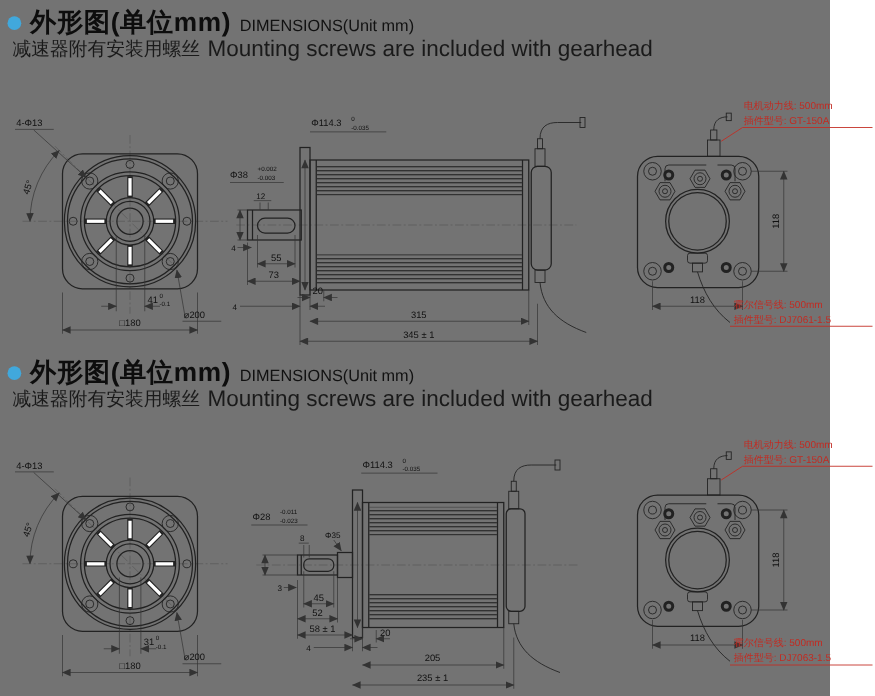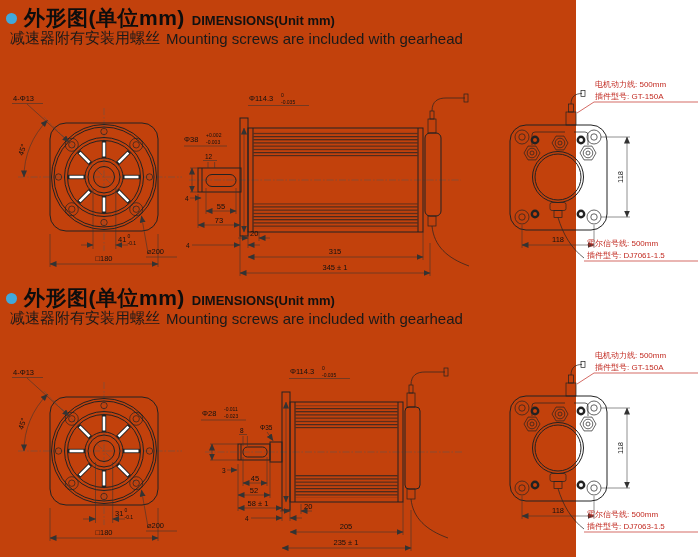--- a/index.html
+++ b/index.html
@@ -1,26 +1,26 @@
 <!DOCTYPE html>
 <html><head>
 <meta charset="utf-8">
 <style>
   *{margin:0;padding:0;box-sizing:border-box}
   html,body{background:#fff}
   body{width:700px;height:557px;position:relative;overflow:hidden;
        font-family:"Liberation Sans","DejaVu Sans",sans-serif;color:#111}
-  .page{position:absolute;left:0;top:0;width:576px;height:557px;background:#c2410c}
+  .page{position:absolute;left:0;top:0;width:664px;height:557px;background:#737373}
   .sec-header{position:absolute;left:6px;display:flex;align-items:baseline;gap:7px}
   .bullet{width:11px;height:11px;border-radius:50%;background:#41a8dc;align-self:center;flex:0 0 11px}
   .h-cn{font-size:21px;font-weight:bold;color:#0d0d0d;letter-spacing:.5px;white-space:nowrap}
-  .h-en{font-size:13px;font-weight:bold;color:#111;white-space:nowrap}
+  .h-en{font-size:13px;font-weight:normal;color:#111;white-space:nowrap}
   .sub{position:absolute;left:10px;display:flex;align-items:center;gap:6px}
   .s-cn{font-size:15px;color:#1a1a1a;white-space:nowrap}
-  .s-en{font-size:15px;color:#1a1a1a;white-space:nowrap}
+  .s-en{font-size:18px;color:#1a1a1a;white-space:nowrap}
   svg.drawing{position:absolute;overflow:visible}
   .ol, .ol rect, .ol circle, .ol line, .ol path, .ol polygon{fill:none;stroke:#222;stroke-width:1}
   .thin, .thin circle, .thin rect, .thin path, .thin polygon{stroke-width:.7}
   .cl line{stroke:#555;stroke-width:.5;stroke-dasharray:7 2 1.5 2}
   .dim line, .dim path{stroke:#333;stroke-width:.55;fill:none}
   .spk line{stroke:#222;stroke-width:4.4}
   .spkw line{stroke:#fff;stroke-width:2.6}
   .rings circle{fill:none;stroke:#222;stroke-width:2.4}
   text{fill:#111}
   .dt{font-size:7.5px}

